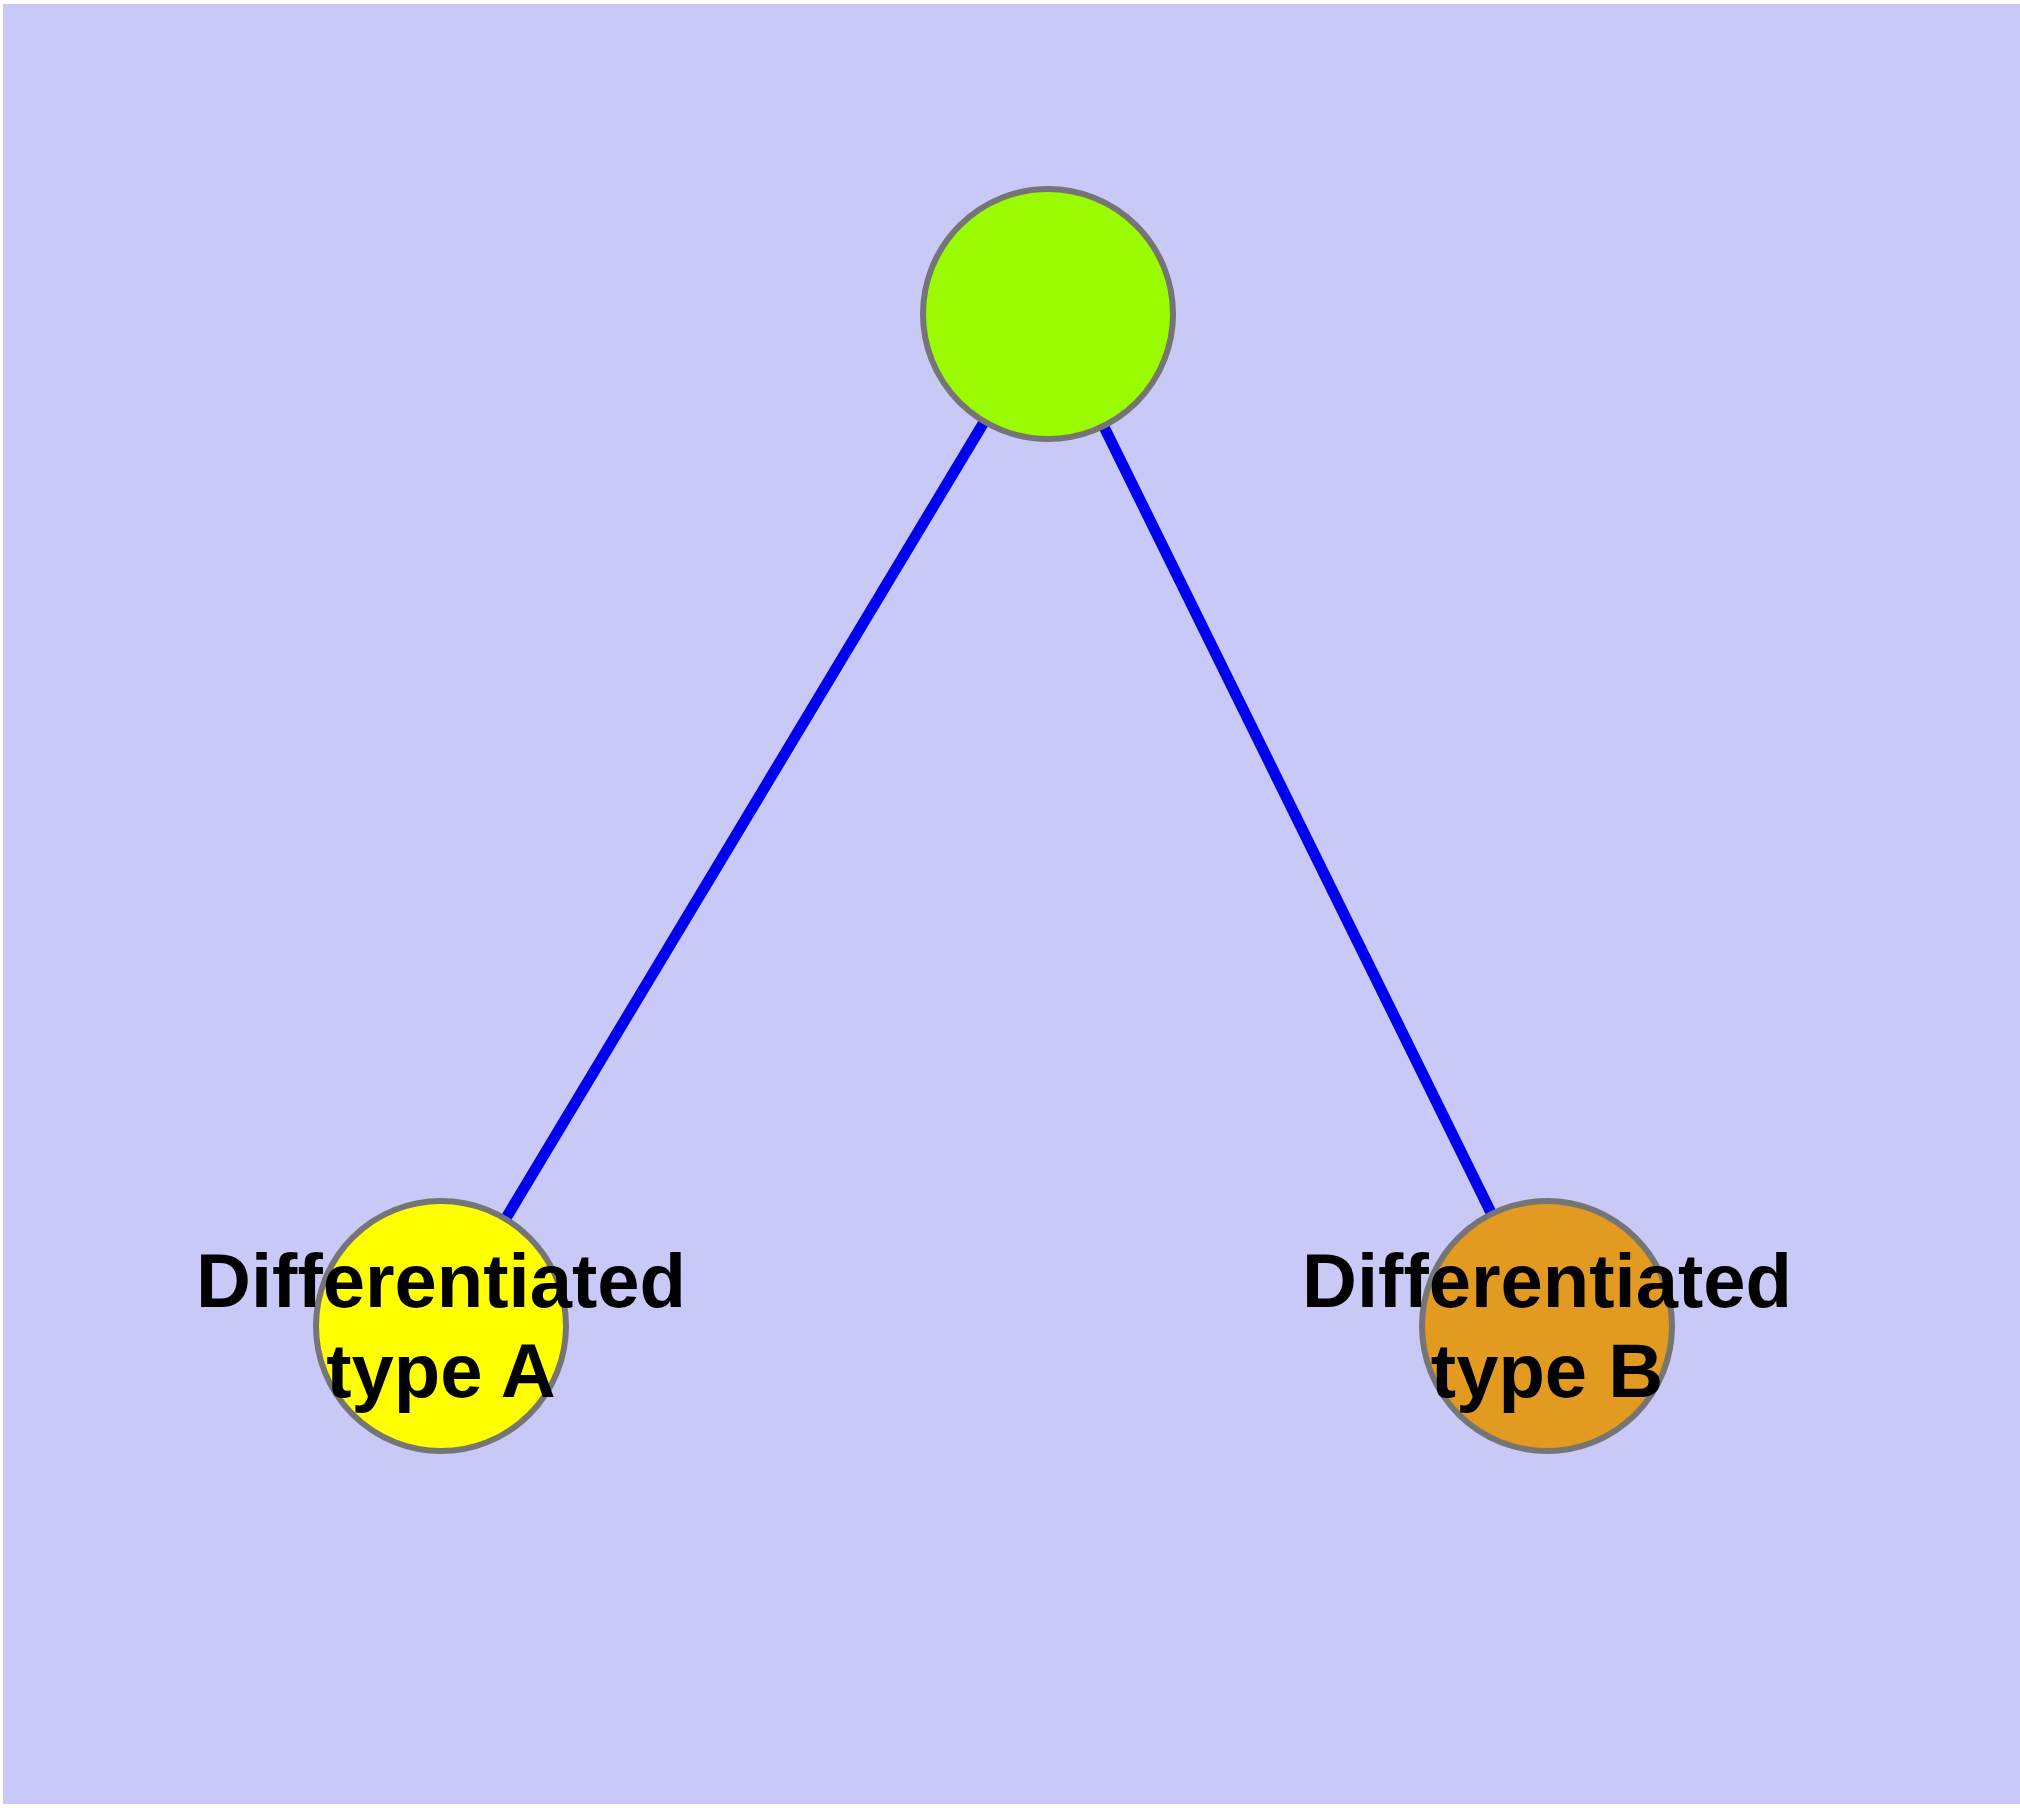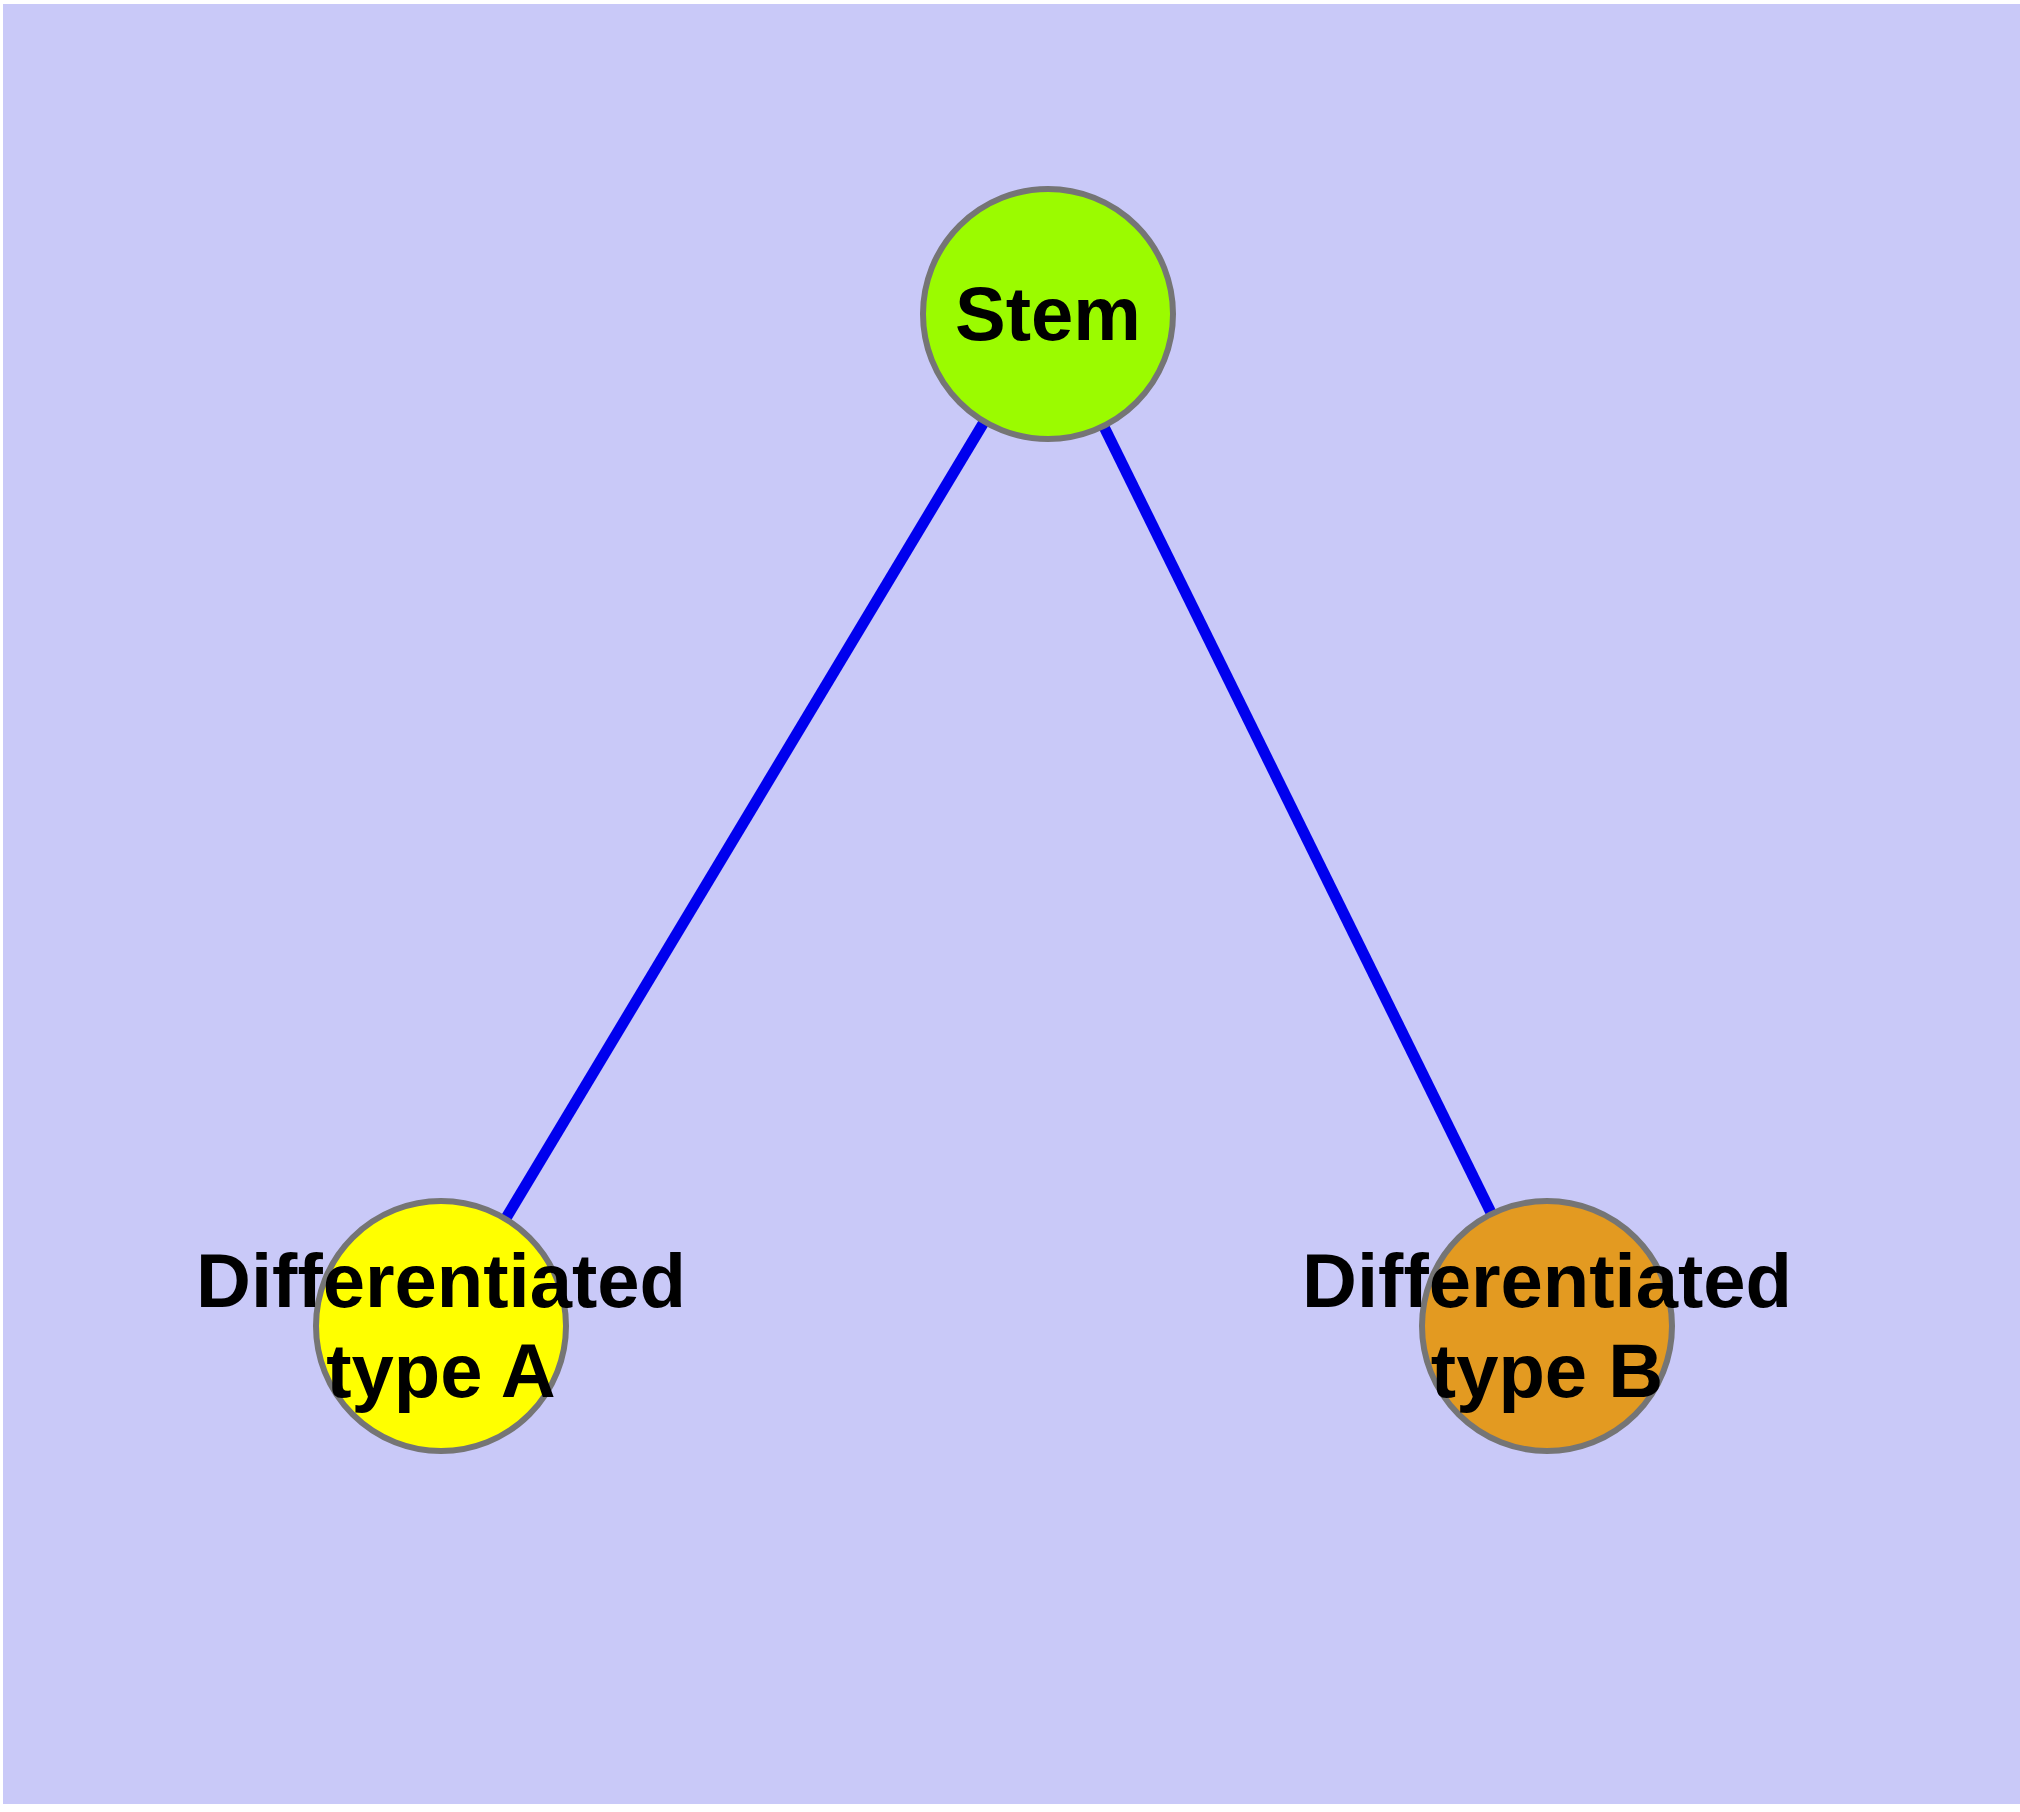--- a/index.html
+++ b/index.html
@@ -58,20 +58,19 @@
 
   <svg id="edge-svg" viewBox="0 0 2384 2138" xmlns="http://www.w3.org/2000/svg">
       <line x1="1237" y1="371" x2="520" y2="1565" stroke="#0000EE" stroke-width="13"></line>
       <line x1="1237" y1="371" x2="1825" y2="1565" stroke="#0000EE" stroke-width="13"></line>
     </svg>
 
   <div class="node" style="left: 920px; top: 186px; height: 256px; width: 256px; background: rgb(155, 251, 0); border-color: rgb(117, 117, 117);"></div>
   <div class="node" style="left: 313px; top: 1198px; height: 256px; width: 256px; background: rgb(255, 255, 0); border-color: rgb(117, 117, 117);"></div>
   <div class="node" style="left: 1419px; top: 1198px; height: 256px; width: 256px; background: rgb(227, 154, 33); border-color: rgb(117, 117, 117);"></div>
 
-  <div class="node-label" style="left: 1048px; top: 314px; color: rgb(0, 0, 0);">Stem</div>
   <div class="node-label" style="left: 441px; top: 1326px; color: rgb(0, 0, 0);">Differentiated
 type A</div>
   <div class="node-label" style="left: 1547px; top: 1326px; color: rgb(0, 0, 0);">Differentiated
 type B</div>
 
 </div>
 
 
 </body></html>

